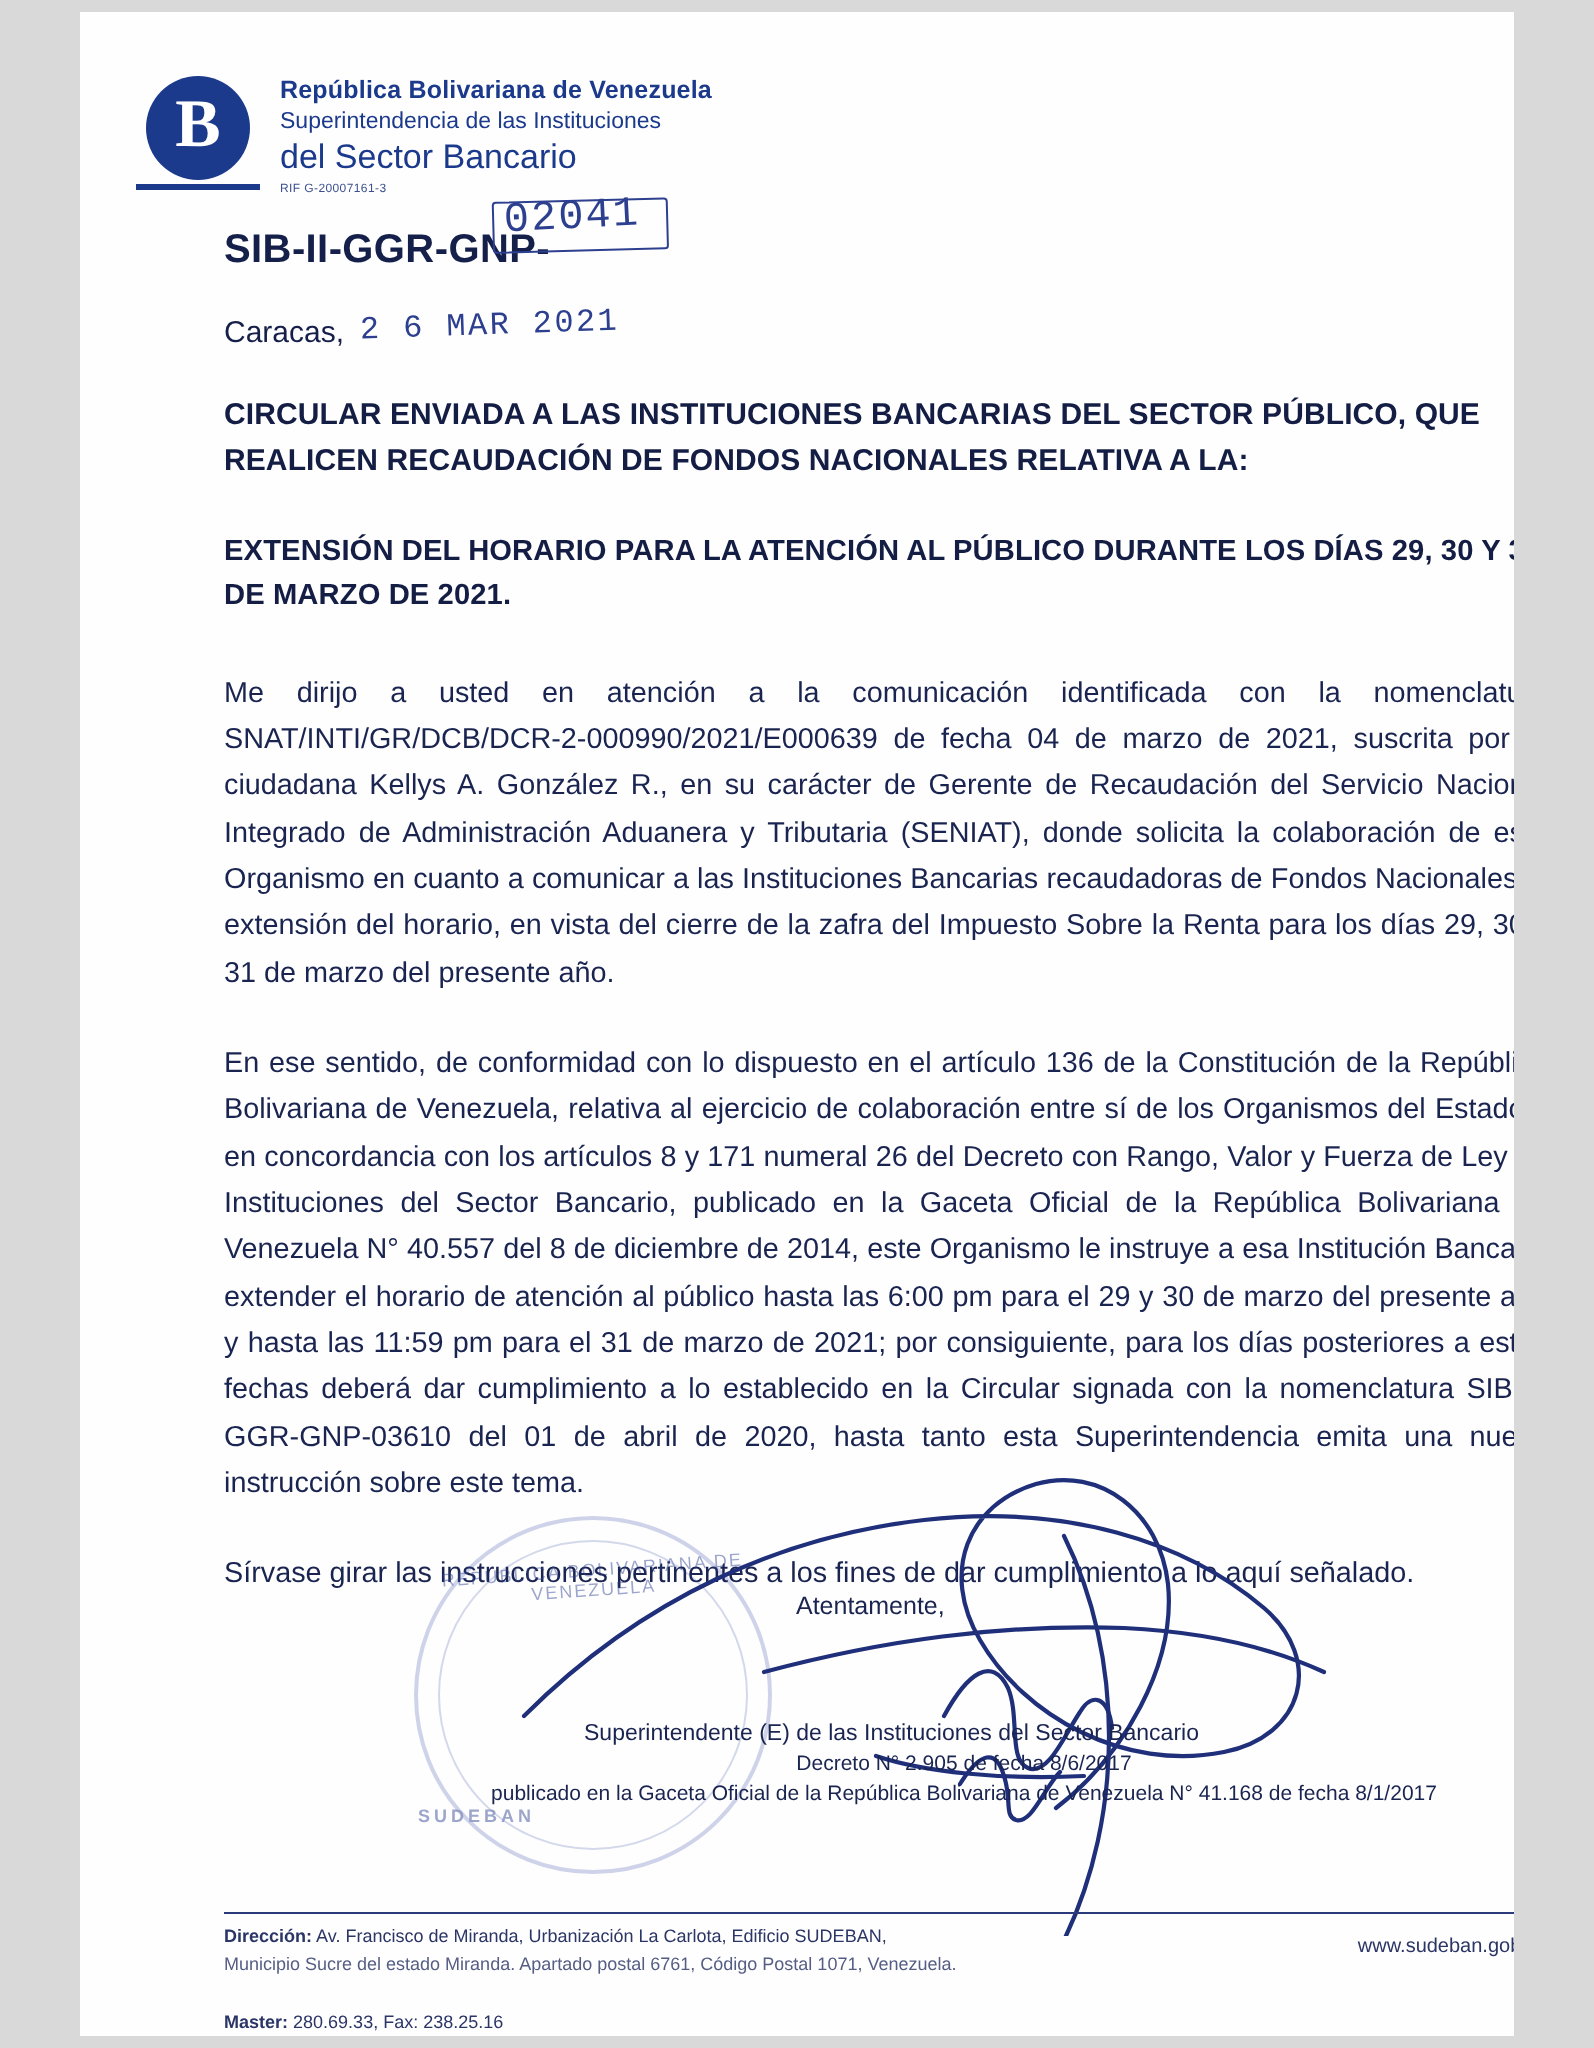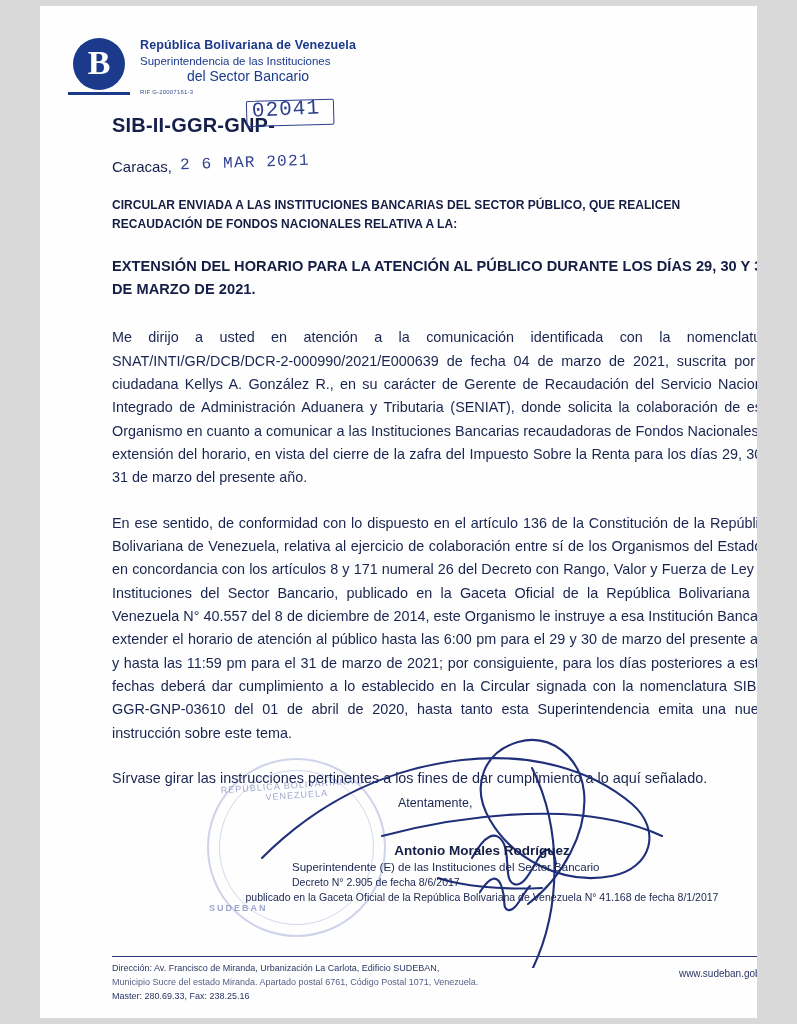--- a/index.html
+++ b/index.html
@@ -79,24 +79,23 @@
     color: #1b3a8c;
     letter-spacing: .1px;
     line-height: 1.25;
   }
   .lh-line2 {
     font-size: 11.5px;
     color: #1b3a8c;
     line-height: 1.25;
   }
   .lh-line3 {
-    font-size: 14px;
+    font-size: 17px;
     color: #1b3a8c;
     line-height: 1.25;
-    text-align: center;
   }
   .lh-rif {
     font-size: 6px;
     color: #3b4f8f;
     margin-top: 3px;
     letter-spacing: .2px;
   }
   
   .refline {
     position: absolute;
@@ -145,21 +144,21 @@
     transform: rotate(-2deg);
   }
   
   .body-block {
     position: absolute;
     left: 72px;
     top: 190px;
     width: 662px;
   }
   .headline {
-    font-size: 12px;
+    font-size: 15px;
     font-weight: bold;
     line-height: 1.55;
     color: #141d44;
     margin-bottom: 22px;
     letter-spacing: .05px;
   }
   .subject {
     font-size: 14.6px;
     font-weight: bold;
     line-height: 1.55;
@@ -206,21 +205,21 @@
     top: 113px;
     width: 380px;
     font-size: 11.5px;
     color: #1a2450;
   }
   .sig-decree {
     position: absolute;
     left: 180px;
     top: 128px;
     width: 380px;
-    text-align: left;
+    text-align: center;
     font-size: 10.5px;
     color: #1a2450;
   }
   .sig-gazette {
     position: absolute;
     left: 110px;
     top: 143px;
     width: 520px;
     text-align: center;
     font-size: 10.5px;
@@ -285,30 +284,30 @@
   }
   .footer {
     position: absolute;
     left: 72px;
     top: 956px;
     width: 662px;
     font-size: 9px;
     color: #2b3566;
     line-height: 1.5;
   }
-  .footer b { font-weight: normal; }
+  .footer b { font-weight: bold; }
   .footer-web {
     position: absolute;
     right: 0;
     top: 4px;
     font-size: 10px;
     color: #2b3566;
   }
   .footer-l2 { opacity: .8; }
-  .footer-l3 { margin-top: 1px; }
+  .footer-l3 { margin-top: 16px; }
   .edge-left {
     position: absolute;
     left: 0; top: 0;
     width: 40px; height: 1024px;
     background: #d9d9d9;
   }
   .edge-right {
     position: absolute;
     right: 0; top: 0;
     width: 40px; height: 1024px;
@@ -376,21 +375,20 @@
           <path d="M30 150 C 90 90, 160 60, 230 52 C 300 44, 360 62, 400 96 C 430 122, 420 160, 380 168 C 330 178, 280 150, 258 112 C 238 78, 252 44, 286 34 C 318 25, 348 48, 352 84 C 356 124, 330 170, 296 196"></path>
           <path d="M150 128 C 210 112, 268 104, 330 106 C 372 108, 404 116, 430 128"></path>
           <path d="M240 150 C 252 128, 264 120, 272 136 C 278 150, 272 172, 282 176 C 292 180, 300 160, 308 148 C 314 138, 322 140, 324 156"></path>
           <path d="M248 184 C 258 168, 266 166, 270 180 C 274 192, 270 200, 276 202 C 284 204, 290 186, 298 178"></path>
           <path d="M300 60 C 330 120, 330 200, 300 262"></path>
           <path d="M206 170 C 230 178, 268 182, 310 180"></path>
         </g>
       </svg>
 
       <div class="atentamente">Atentamente,</div>
-      <div class="sig-name">Antonio Morales Rodríguez</div>
       <div class="sig-role">Superintendente (E) de las Instituciones del Sector Bancario</div>
       <div class="sig-decree">Decreto N° 2.905 de fecha 8/6/2017</div>
       <div class="sig-gazette">publicado en la Gaceta Oficial de la República Bolivariana de Venezuela N° 41.168 de fecha 8/1/2017</div>
     </div>
 
     <div class="footer-rule"></div>
     <div class="footer">
       <div>
         <b>Dirección:</b>
         <span>Av. Francisco de Miranda, Urbanización La Carlota, Edificio SUDEBAN,</span>

